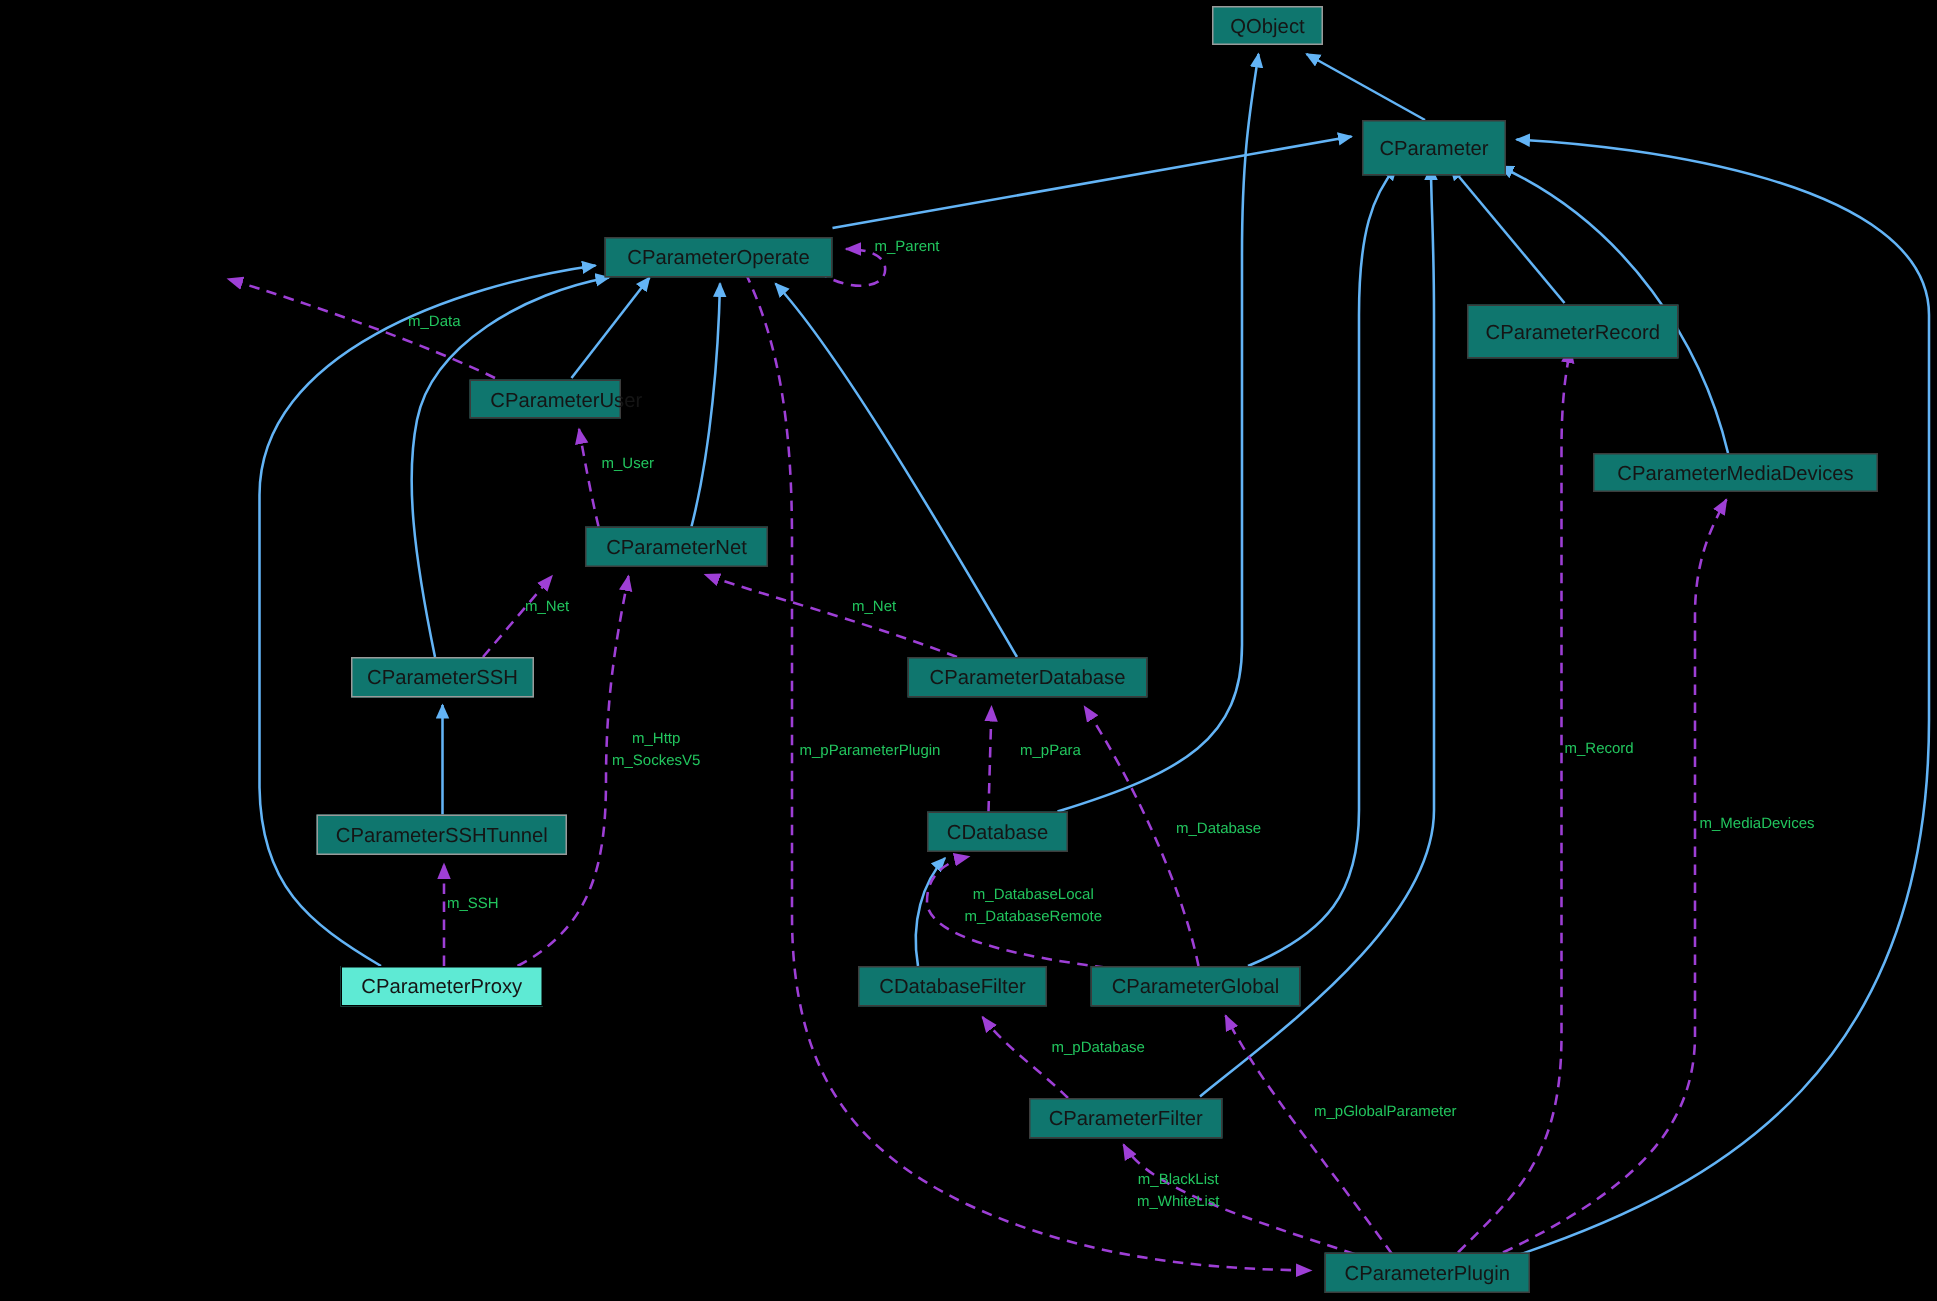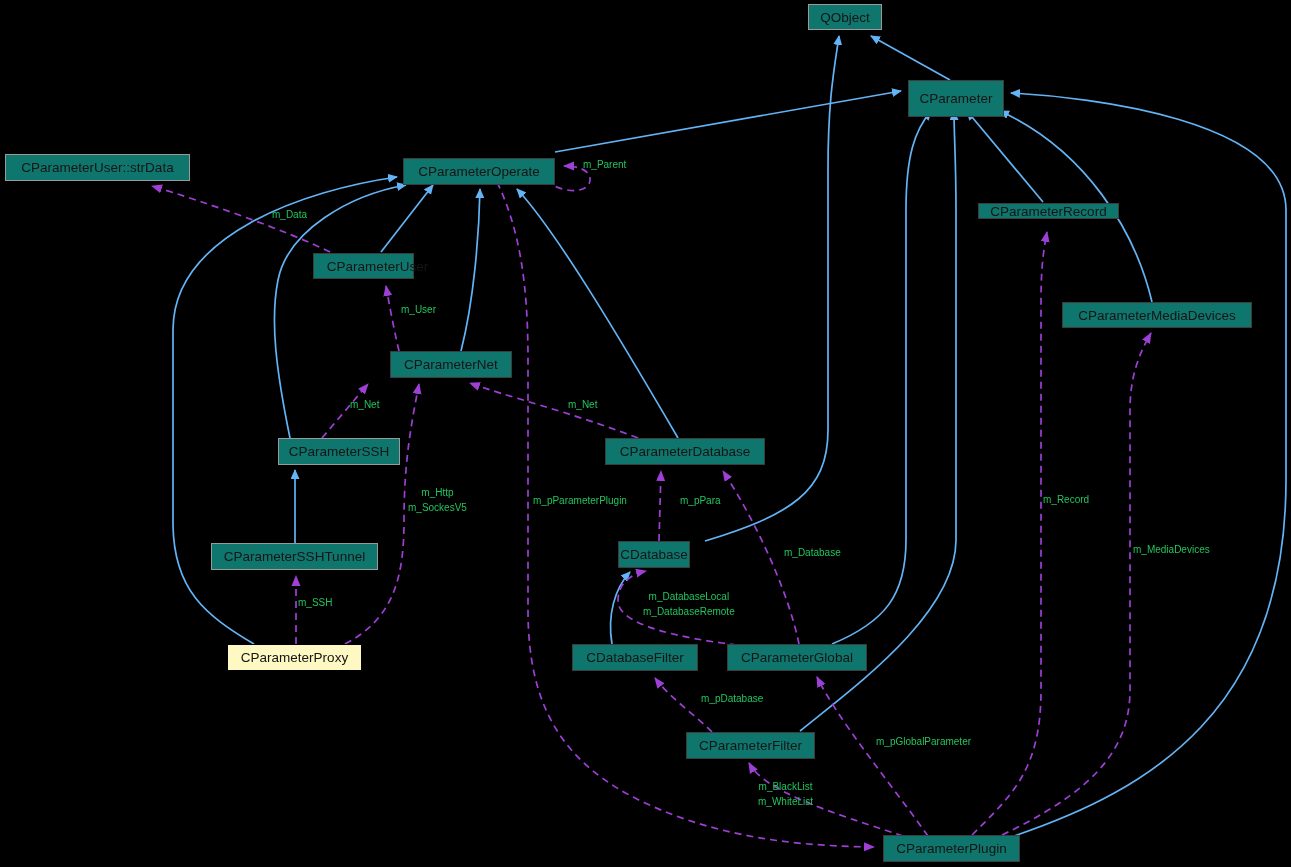--- a/index.html
+++ b/index.html
@@ -16,21 +16,21 @@
     box-sizing:border-box;
     display:flex;align-items:center;justify-content:center;
     background:#0f766e;
     border:1px solid #3c3c3c;
     color:#151515;
     font-size:13.5px;
     white-space:nowrap;
     z-index:3;
   }
   .node.light{border-color:#9a9a9a;}
-  .node.highlight{background:#fef9c3;border-color:#000000;}
+  .node.highlight{background:#5eead4;border-color:#000000;}
   .edge-label{
     position:absolute;
     color:#22c55e;
     font-size:10px;
     line-height:14.5px;
     white-space:pre;
     z-index:2;
   }
   .edge-label.center{text-align:center;}
 </style>
@@ -76,30 +76,29 @@
         <path d="M 712,732 C 694,714 670,698 655,678" fill="none" stroke="#9e3fd6" stroke-width="1.7" stroke-dasharray="7,5" marker-end="url(#arrow-usage)"></path>
         <path d="M 903,836 C 830,812 765,792 749,763" fill="none" stroke="#9e3fd6" stroke-width="1.7" stroke-dasharray="7,5" marker-end="url(#arrow-usage)"></path>
         <path d="M 928,836 C 888,780 838,720 817,677" fill="none" stroke="#9e3fd6" stroke-width="1.7" stroke-dasharray="7,5" marker-end="url(#arrow-usage)"></path>
         <path d="M 972,835 C 1012,795 1041,770 1041,690 L 1041,300 C 1041,265 1044,248 1047,232" fill="none" stroke="#9e3fd6" stroke-width="1.7" stroke-dasharray="7,5" marker-end="url(#arrow-usage)"></path>
         <path d="M 1002,835 C 1085,795 1130,755 1130,690 L 1130,410 C 1130,375 1140,352 1151,333" fill="none" stroke="#9e3fd6" stroke-width="1.7" stroke-dasharray="7,5" marker-end="url(#arrow-usage)"></path>
         <path d="M 497,182 C 520,230 528,285 528,360 L 528,610 C 528,710 565,765 645,803 C 725,840 805,846 874,847" fill="none" stroke="#9e3fd6" stroke-width="1.7" stroke-dasharray="7,5" marker-end="url(#arrow-usage)"></path>
       </g>
   </svg>
 <div class="node light" style="left: 808px; top: 4px; width: 74px; height: 26px;">QObject</div>
     <div class="node" style="left: 908px; top: 80px; width: 96px; height: 37px;">CParameter</div>
-    <div class="node light" style="left: 5px; top: 154px; width: 185px; height: 27px;">CParameterUser::strData</div>
     <div class="node" style="left: 403px; top: 158px; width: 152px; height: 27px;">CParameterOperate</div>
-    <div class="node" style="left: 978px; top: 203px; width: 141px; height: 16px;">CParameterRecord</div>
+    <div class="node" style="left: 978px; top: 203px; width: 141px; height: 36px;">CParameterRecord</div>
     <div class="node" style="left: 313px; top: 253px; width: 101px; height: 26px; padding-left: 28px;">CParameterUser</div>
     <div class="node" style="left: 1062px; top: 302px; width: 190px; height: 26px;">CParameterMediaDevices</div>
     <div class="node" style="left: 355px; top: 351px; width: 122px; height: 27px; margin-left: 35px;">CParameterNet</div>
-    <div class="node light" style="left: 234px; top: 438px; width: 122px; height: 27px; margin-left: 44px;">CParameterSSH</div>
+    <div class="node light" style="left: 234px; top: 438px; width: 122px; height: 27px;">CParameterSSH</div>
     <div class="node" style="left: 605px; top: 438px; width: 160px; height: 27px;">CParameterDatabase</div>
     <div class="node light" style="left: 211px; top: 543px; width: 167px; height: 27px;">CParameterSSHTunnel</div>
-    <div class="node" style="left: 618px; top: 541px; width: 72px; height: 27px;">CDatabase</div>
+    <div class="node" style="left: 618px; top: 541px; width: 94px; height: 27px;">CDatabase</div>
     <div class="node highlight" style="left: 227px; top: 644px; width: 135px; height: 27px;">CParameterProxy</div>
     <div class="node" style="left: 572px; top: 644px; width: 126px; height: 27px;">CDatabaseFilter</div>
     <div class="node" style="left: 727px; top: 644px; width: 140px; height: 27px;">CParameterGlobal</div>
     <div class="node" style="left: 686px; top: 732px; width: 129px; height: 27px;">CParameterFilter</div>
     <div class="node" style="left: 883px; top: 835px; width: 137px; height: 27px;">CParameterPlugin</div>
     <div class="edge-label" style="left: 583px; top: 158px;">m_Parent</div>
     <div class="edge-label" style="left: 272px; top: 208px;">m_Data</div>
     <div class="edge-label" style="left: 401px; top: 303px;">m_User</div>
     <div class="edge-label" style="left: 350px; top: 398px;">m_Net</div>
     <div class="edge-label center" style="left: 408px; top: 486px;">m_Http

